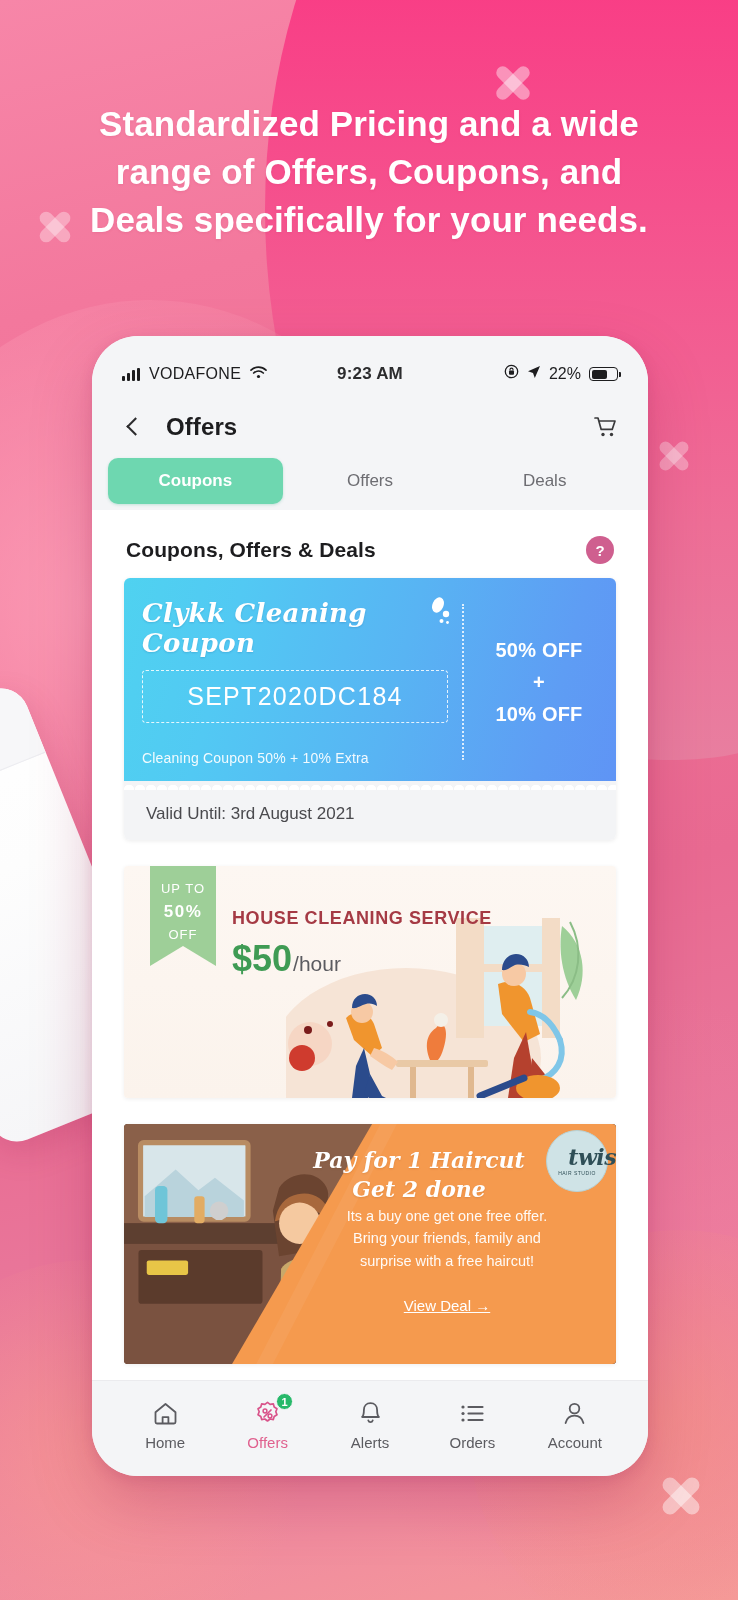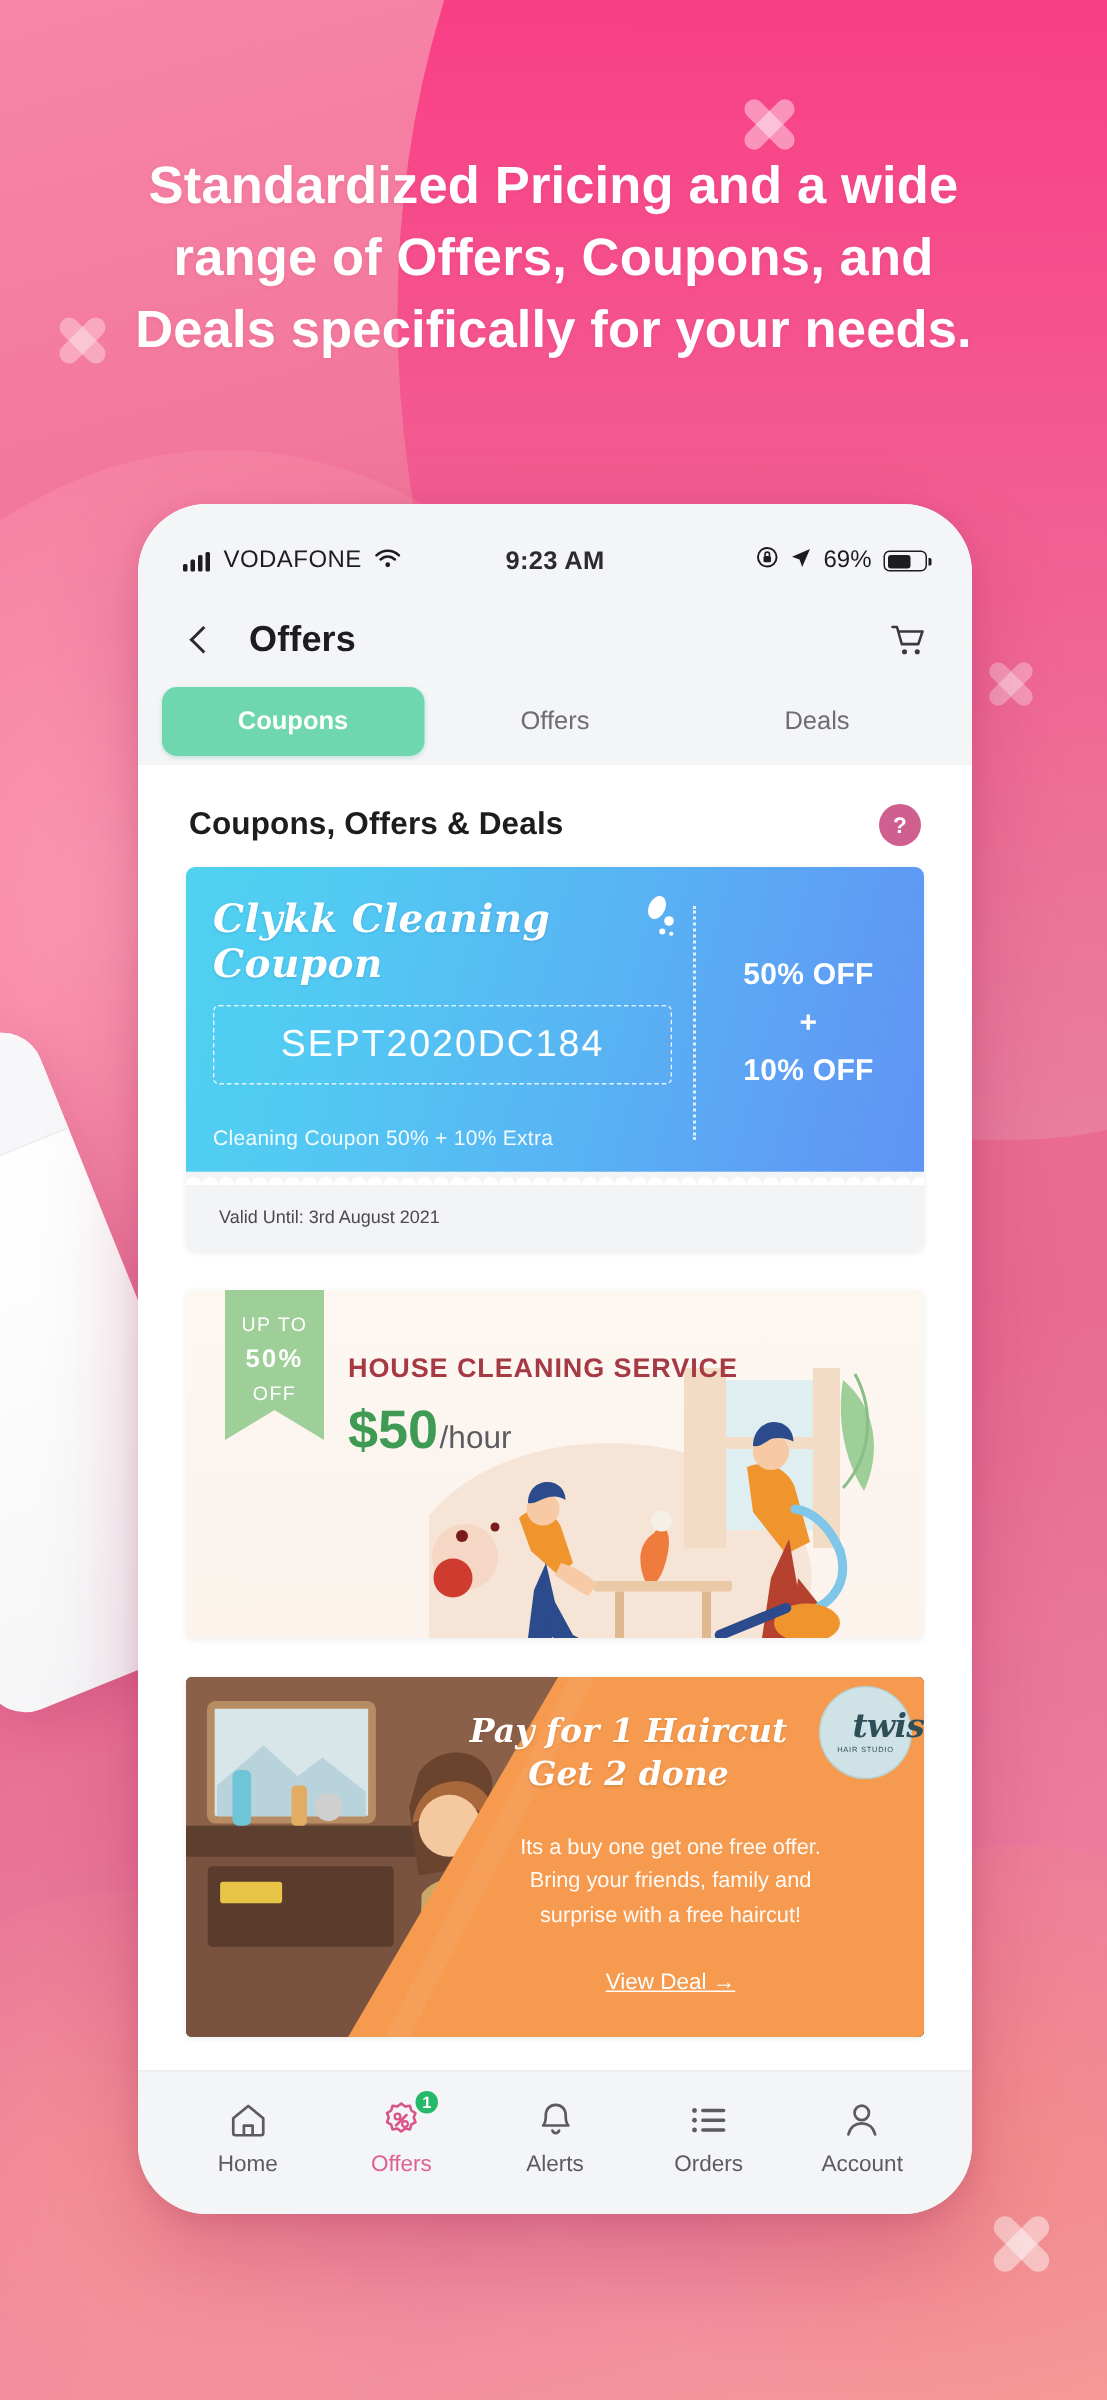--- a/index.html
+++ b/index.html
@@ -240,21 +240,21 @@
     height:9px;
     background:
       radial-gradient(circle at 5px 9px, transparent 5px, #f3f4f6 5.5px) 0 0 / 11px 9px repeat-x;
     background-color:transparent;
     position:relative;
     margin-top:-1px;
   }
   .coupon-foot {
     background:#f3f4f6;
     padding:14px 22px 16px 22px;
-    font-size:12px; color:#4a4a4e;
+    font-size:17px; color:#4a4a4e;
   }
   .droplets { position:absolute; right:6px; top:-2px; color:#fff; }
 
   
   .house-card {
     position:relative; overflow:hidden;
     border-radius:4px;
     background:linear-gradient(180deg,#fdf7f2 0%,#fbf3ec 100%);
     height:232px;
     box-shadow:0 1px 4px rgba(0,0,0,.07);
@@ -300,21 +300,21 @@
     text-align:center; color:#ffffff;
   }
   .hc-head {
     font-family:"DejaVu Serif", serif;
     font-style:italic; font-weight:700;
     font-size:22px; line-height:1.33;
     padding-right:56px;
     text-shadow:0 1px 2px rgba(120,60,0,.18);
   }
   .hc-body {
-    margin-top:22px; font-size:14.5px; line-height:1.58;
+    font-size:14.5px; line-height:1.58;
     color:rgba(255,255,255,.95);
   }
   .hc-link {
     margin-top:24px; font-size:15px;
     text-decoration:underline; color:#ffffff;
     cursor:pointer;
   }
   .twist-logo {
     position:absolute; right:8px; top:6px;
     width:62px; height:62px; border-radius:50%;
@@ -421,21 +421,21 @@
             <circle cx="7.5" cy="7.5" r="6.2" stroke="#1d1d1f" stroke-width="1.3" fill="none"></circle>
             <rect x="5" y="6.6" width="5" height="4.2" rx="1" fill="#1d1d1f"></rect>
             <path d="M6 6.6V5.6a1.5 1.5 0 0 1 3 0v1" stroke="#1d1d1f" stroke-width="1.1" fill="none"></path>
           </svg>
       </span>
       <span style="display:inline-block;">
         <svg width="14" height="14" viewBox="0 0 14 14">
             <path d="M13 1 1 6.2l5 1.8 1.8 5L13 1z" fill="#1d1d1f"></path>
           </svg>
       </span>
-      <span class="pct">69%</span>
+      <span class="pct">22%</span>
       <span class="batt">
           <i></i>
         </span>
     </div>
   </div>
 
   <div class="appbar">
     <div class="back-chevron"></div>
     <div class="appbar-title">Offers</div>
     <div class="appbar-spacer"></div>

